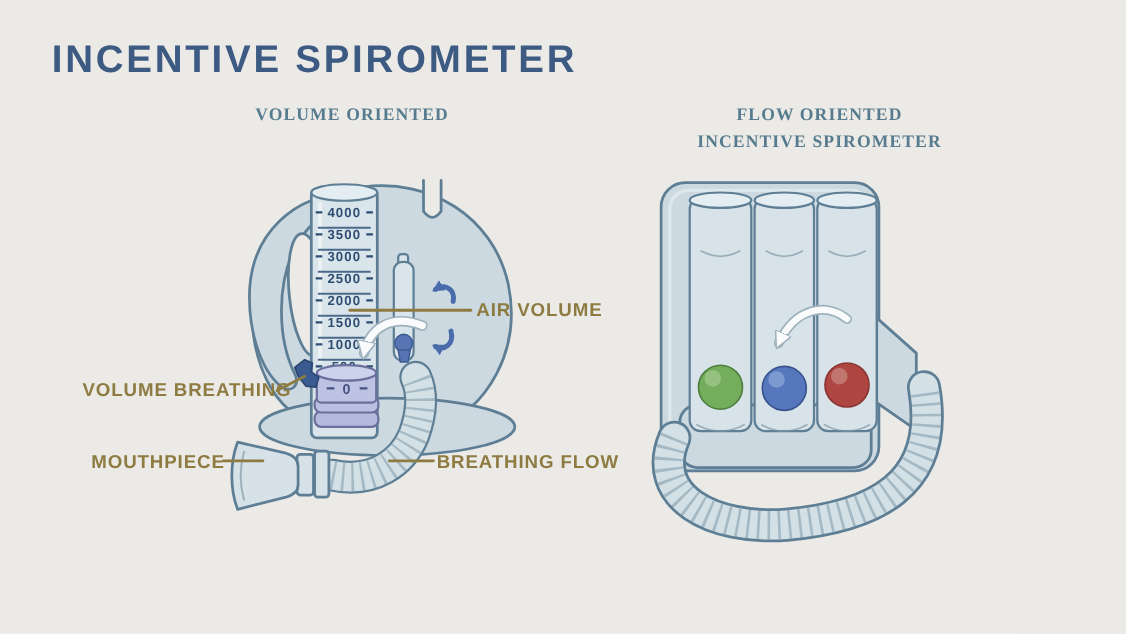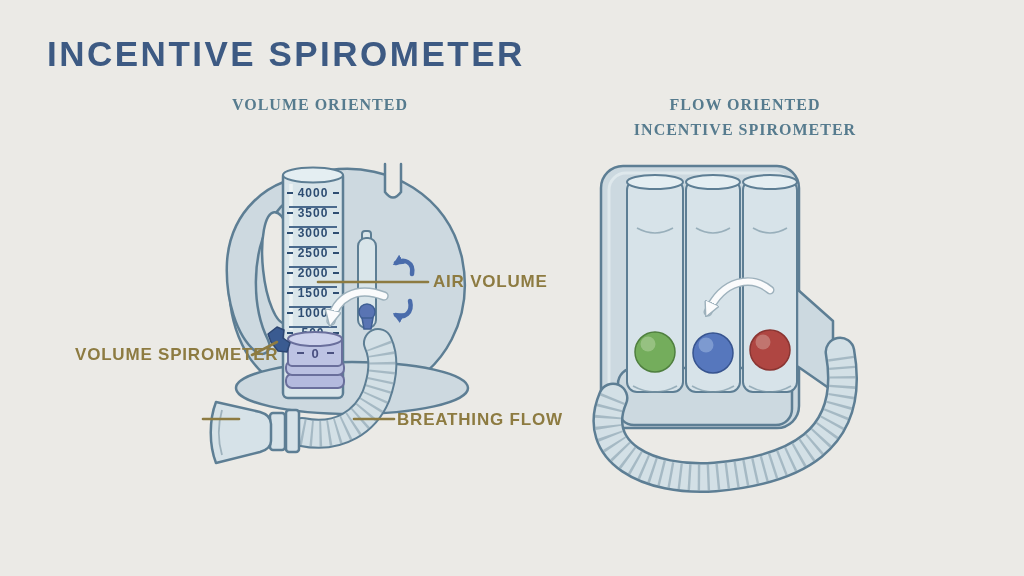--- a/index.html
+++ b/index.html
@@ -184,16 +184,17 @@
   <div class="heading vol">
     <div>VOLUME ORIENTED</div>
   </div>
 
   <div class="heading flow">
     <div>FLOW ORIENTED</div>
     <div>INCENTIVE SPIROMETER</div>
   </div>
 
   <div class="plabel" style="left:433px;top:272px">AIR VOLUME</div>
-  <div class="plabel" style="left:75px;top:345px">VOLUME SPIROMETER</div>
+  <div class="plabel" style="left:75px;top:345px">VOLUME BREATHING</div>
+  <div class="plabel" style="left:83px;top:410px">MOUTHPIECE</div>
   <div class="plabel" style="left:397px;top:410px">BREATHING FLOW</div>
 
 </div>
 
 </body></html>

